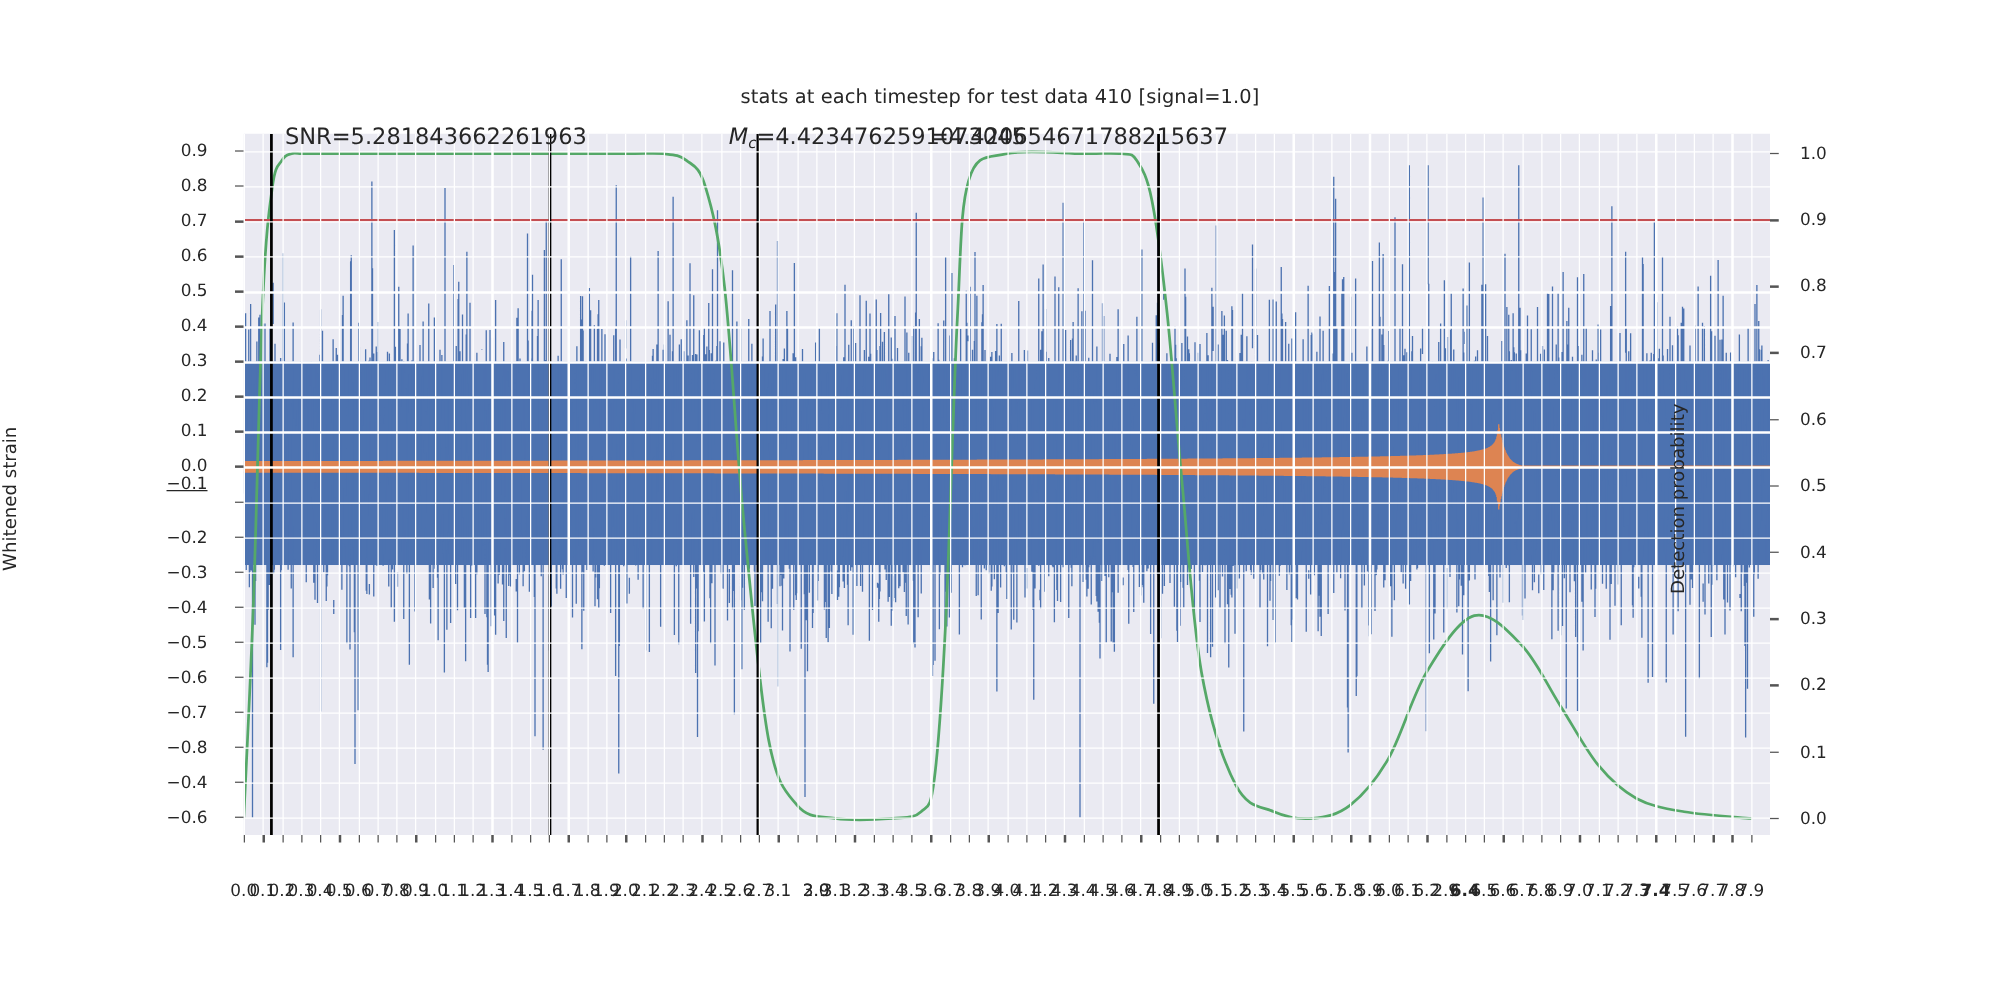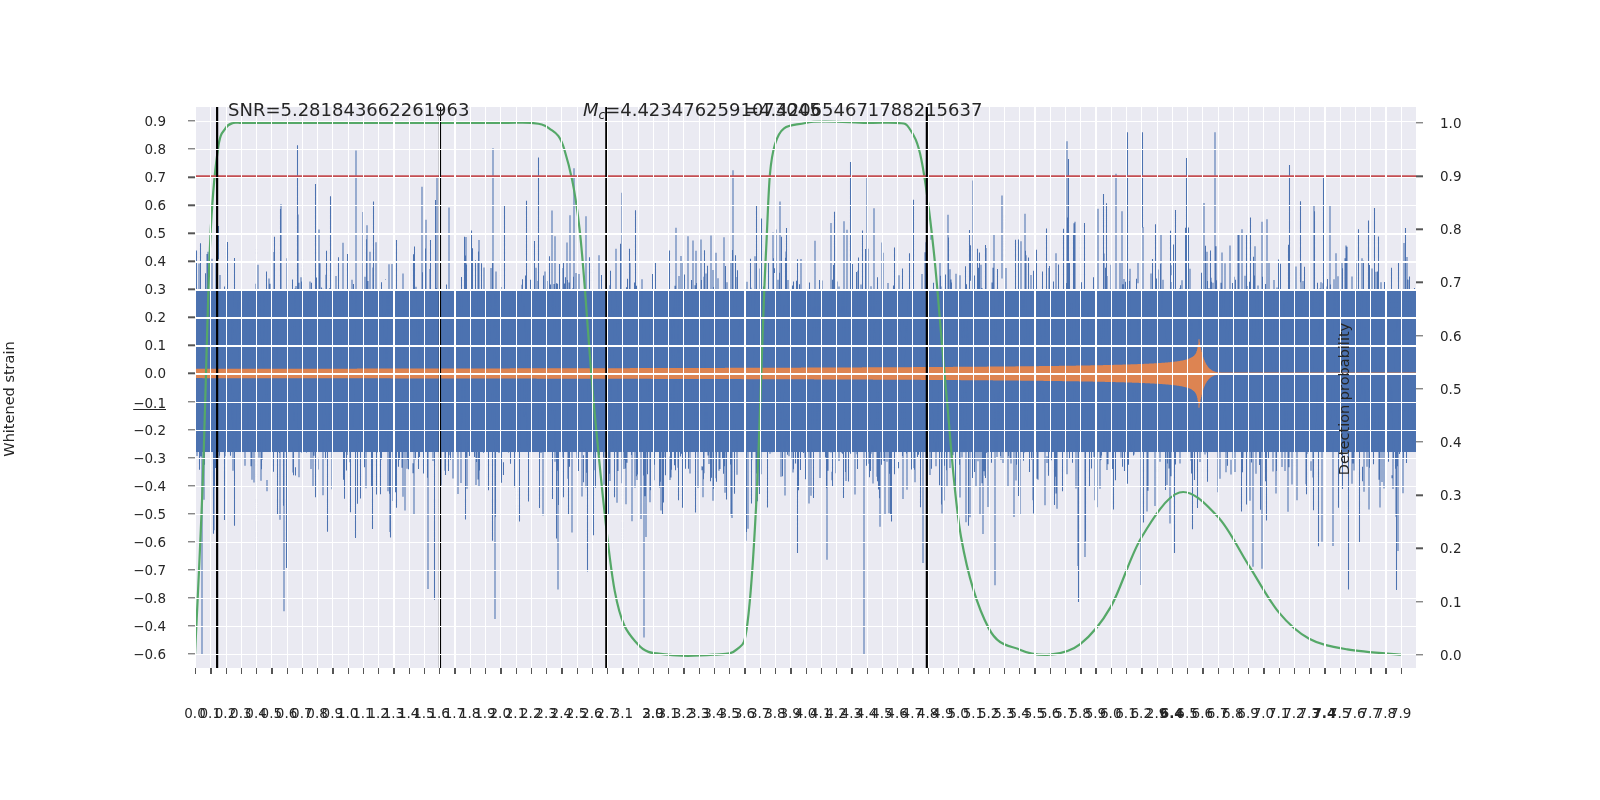--- a/index.html
+++ b/index.html
@@ -90,33 +90,34 @@
   .leg-line{position:absolute;left:0;top:10px;width:36px;height:2.4px;border-radius:1px;}
   .leg-txt{position:absolute;left:48px;top:0px;font-size:14px;color:#262626;white-space:nowrap;line-height:21px;}
 
   svg{display:block;}
 </style>
 </head>
 <body>
 
 <div id="figure">
 
+  <div id="title">stats at each timestep for test data 410 [signal=1.0]</div>
 
   <div id="ylabels-left">
       <div class="yt" style="top: 14.02px;">0.9</div>
       <div class="yt" style="top: 42.07px;">0.8</div>
       <div class="yt" style="top: 70.13px;">0.7</div>
       <div class="yt" style="top: 98.18px;">0.6</div>
       <div class="yt" style="top: 126.22px;">0.5</div>
       <div class="yt" style="top: 154.27px;">0.4</div>
       <div class="yt" style="top: 182.32px;">0.3</div>
       <div class="yt" style="top: 210.38px;">0.2</div>
       <div class="yt" style="top: 238.42px;">0.1</div>
       <div class="yt" style="top: 266.47px;">0.0</div>
-      <div class="yt" style="top: 296px; text-decoration: underline;">−0.1</div>
+      <div class="yt" style="top: 280px; text-decoration: underline;">−0.1</div>
       <div class="yt" style="top: 322.57px;">−0.2</div>
       <div class="yt" style="top: 350.63px;">−0.3</div>
       <div class="yt" style="top: 378.67px;">−0.4</div>
       <div class="yt" style="top: 406.73px;">−0.5</div>
       <div class="yt" style="top: 434.77px;">−0.6</div>
       <div class="yt" style="top: 462.82px;">−0.7</div>
       <div class="yt" style="top: 490.88px;">−0.8</div>
       <div class="yt" style="top: 518.92px;">−0.4</div>
       <div class="yt" style="top: 546.98px;">−0.6</div>
     </div>

